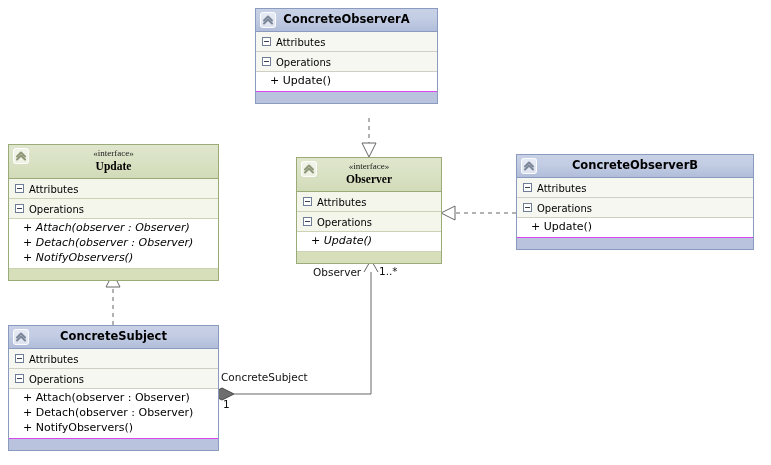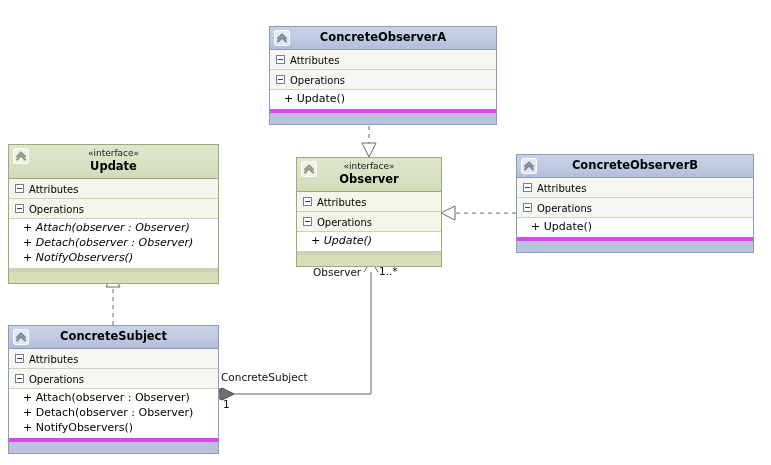--- a/index.html
+++ b/index.html
@@ -41,20 +41,21 @@
     position: relative;
     box-sizing: border-box;
     padding: 3px 4px 4px 4px;
     text-align: center;
     background: linear-gradient(to bottom, #c8d1e6 0%, #c2cce3 45%, #b1bdda 100%);
     border-bottom: 1px solid #8a9bbf;
   }
   .green .cls-header {
     background: linear-gradient(to bottom, #dfe6cd 0%, #dae2c5 45%, #d2dbb8 100%);
     border-bottom: 1px solid #9aab77;
+    font-family: Liberation Serif, serif;
   }
   .stereotype {
     font-size: 9px;
     color: #1a1a1a;
     line-height: 11px;
     display: block;
   }
   .cls-name {
     font-size: 11.5px;
     font-weight: bold;
@@ -107,21 +108,21 @@
     position: absolute;
     left: 1px; right: 1px; top: 3px;
     height: 1px;
     background: #36404f;
   }
   .compartment .comp-label { vertical-align: middle; }
 
   .members {
     box-sizing: border-box;
     background: #ffffff;
-    border-bottom: 4px solid #d946ef;
+    border-bottom: 1px solid #d946ef;
     padding: 1px 4px 3px 14px;
   }
   .green .members { border-bottom-color: #cbd3b4; }
   .member {
     font-size: 11px;
     line-height: 15px;
     color: #000;
     white-space: nowrap;
   }
   .green .member { font-style: italic; }
@@ -163,21 +164,21 @@
       <polygon points="113,273 106,287 120,287" fill="#ffffff" stroke="#666666" stroke-width="1"></polygon>
     </g>
 
     <g>
       <path d="M 234 394 L 371 394 L 371 272" fill="none" stroke="#666666" stroke-width="1"></path>
       <polygon points="234,394 222,388 210,394 222,400" fill="#6e6e6e" stroke="#4a4a4a" stroke-width="1"></polygon>
       <path d="M 364 272 L 371 260 L 378 272" fill="none" stroke="#666666" stroke-width="1"></path>
     </g>
   </svg>
 
-  <div class="uml-class blue" id="box-ConcreteObserverA" style="left:269px; top:8px; width:228px;margin-top:18px;">
+  <div class="uml-class blue" id="box-ConcreteObserverA" style="left:255px; top:8px; width:183px;">
     <div class="cls-header">
       <span class="chev-badge">
         <svg width="14" height="14" viewBox="0 0 14 14">
           <path d="M3 7.5 L7 3.5 L11 7.5" fill="none" stroke="#7b8699" stroke-width="2" stroke-linecap="round" stroke-linejoin="round"></path>
           <path d="M3 10.5 L7 6.5 L11 10.5" fill="none" stroke="#7b8699" stroke-width="2" stroke-linecap="round" stroke-linejoin="round"></path>
         </svg>
       </span>
       <span class="cls-name">ConcreteObserverA</span>
     </div>
     <div class="compartment">

